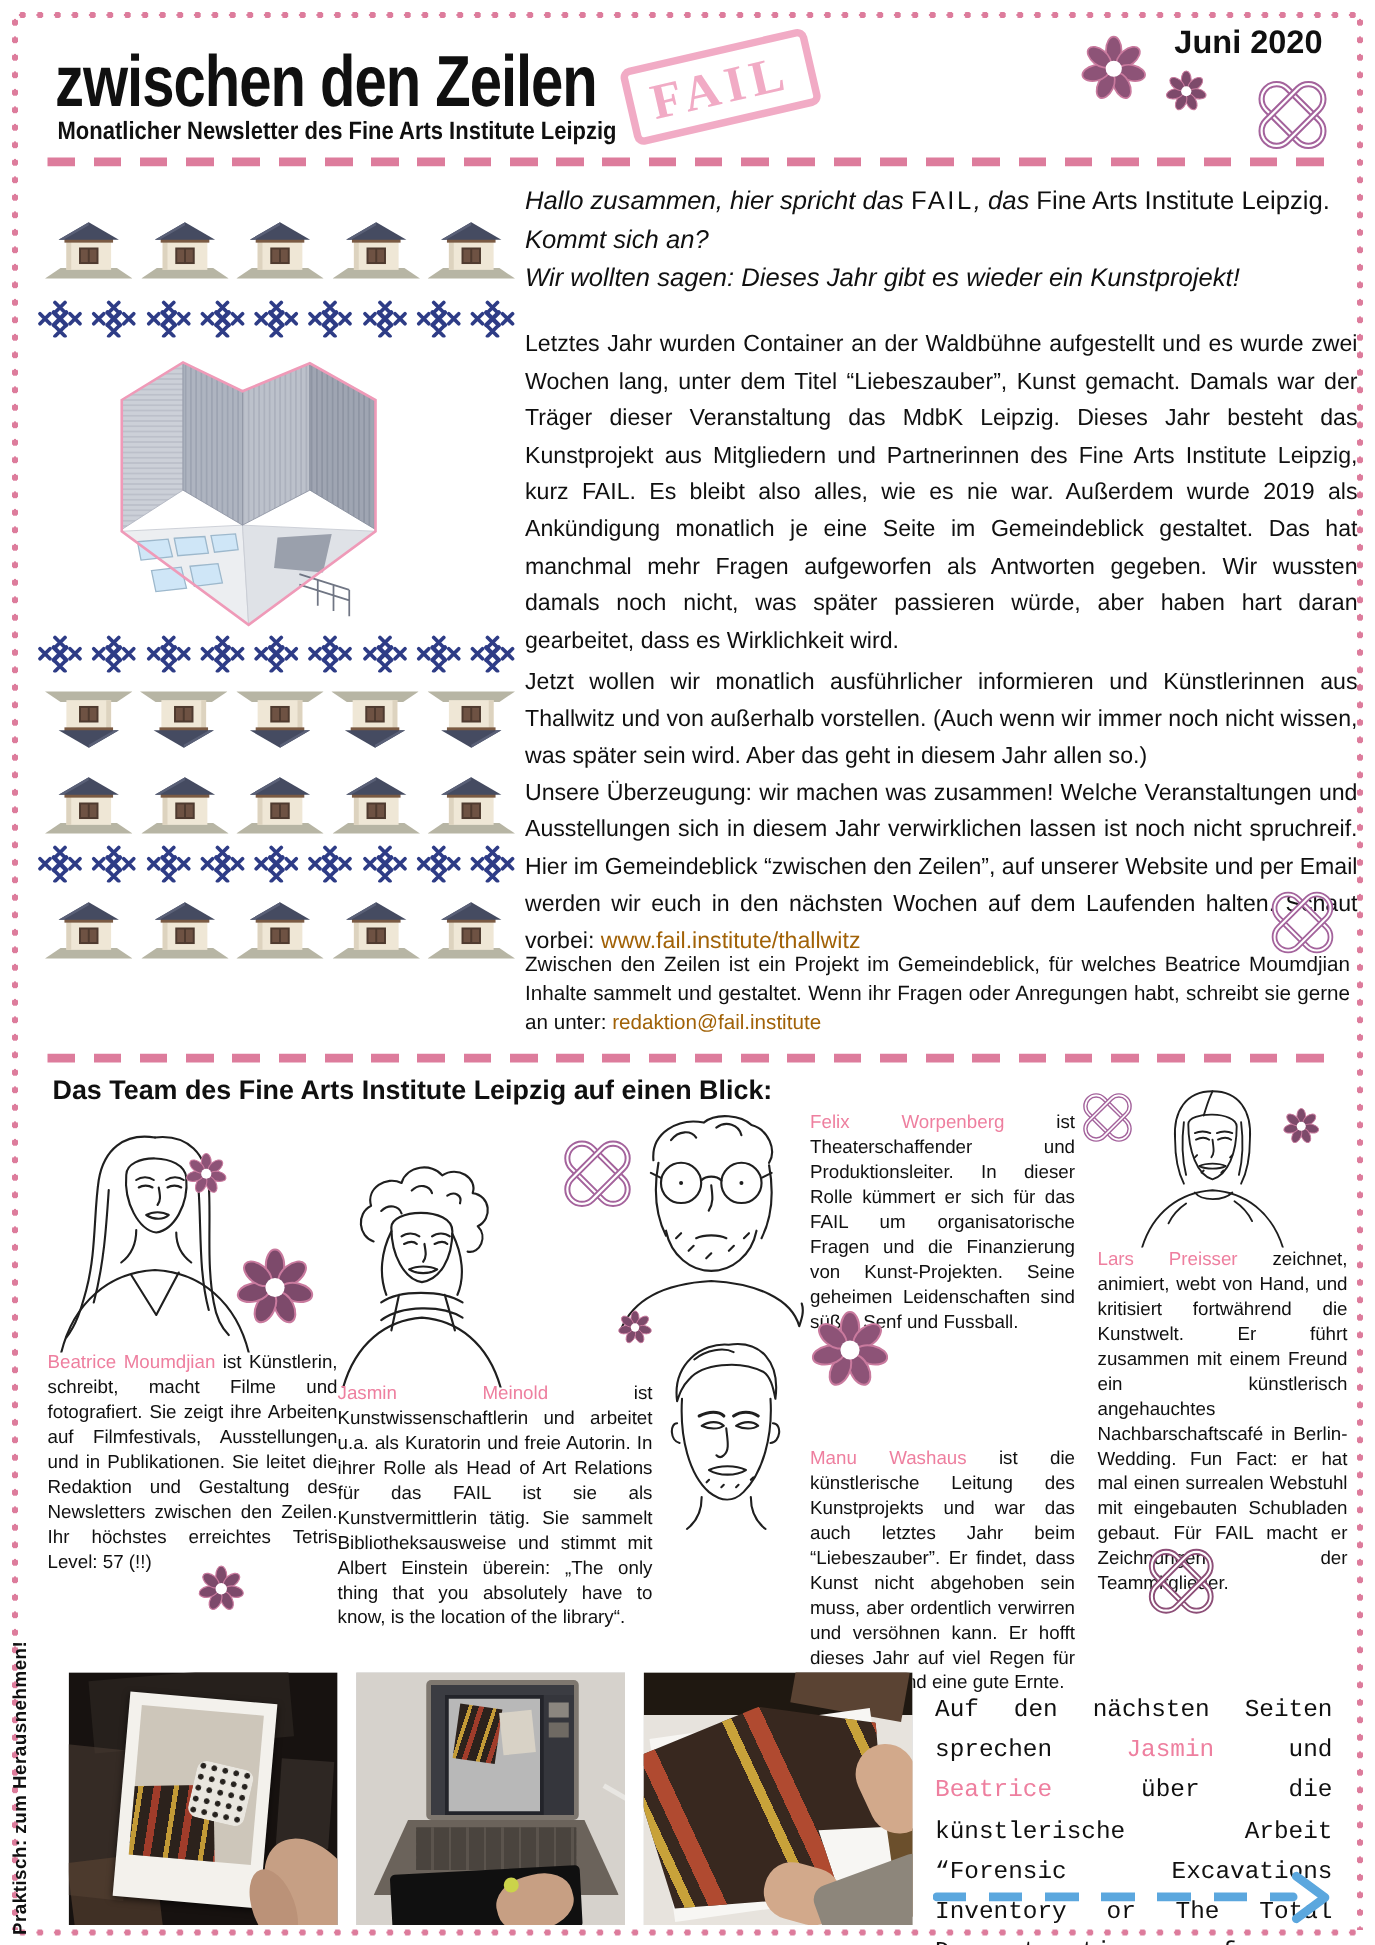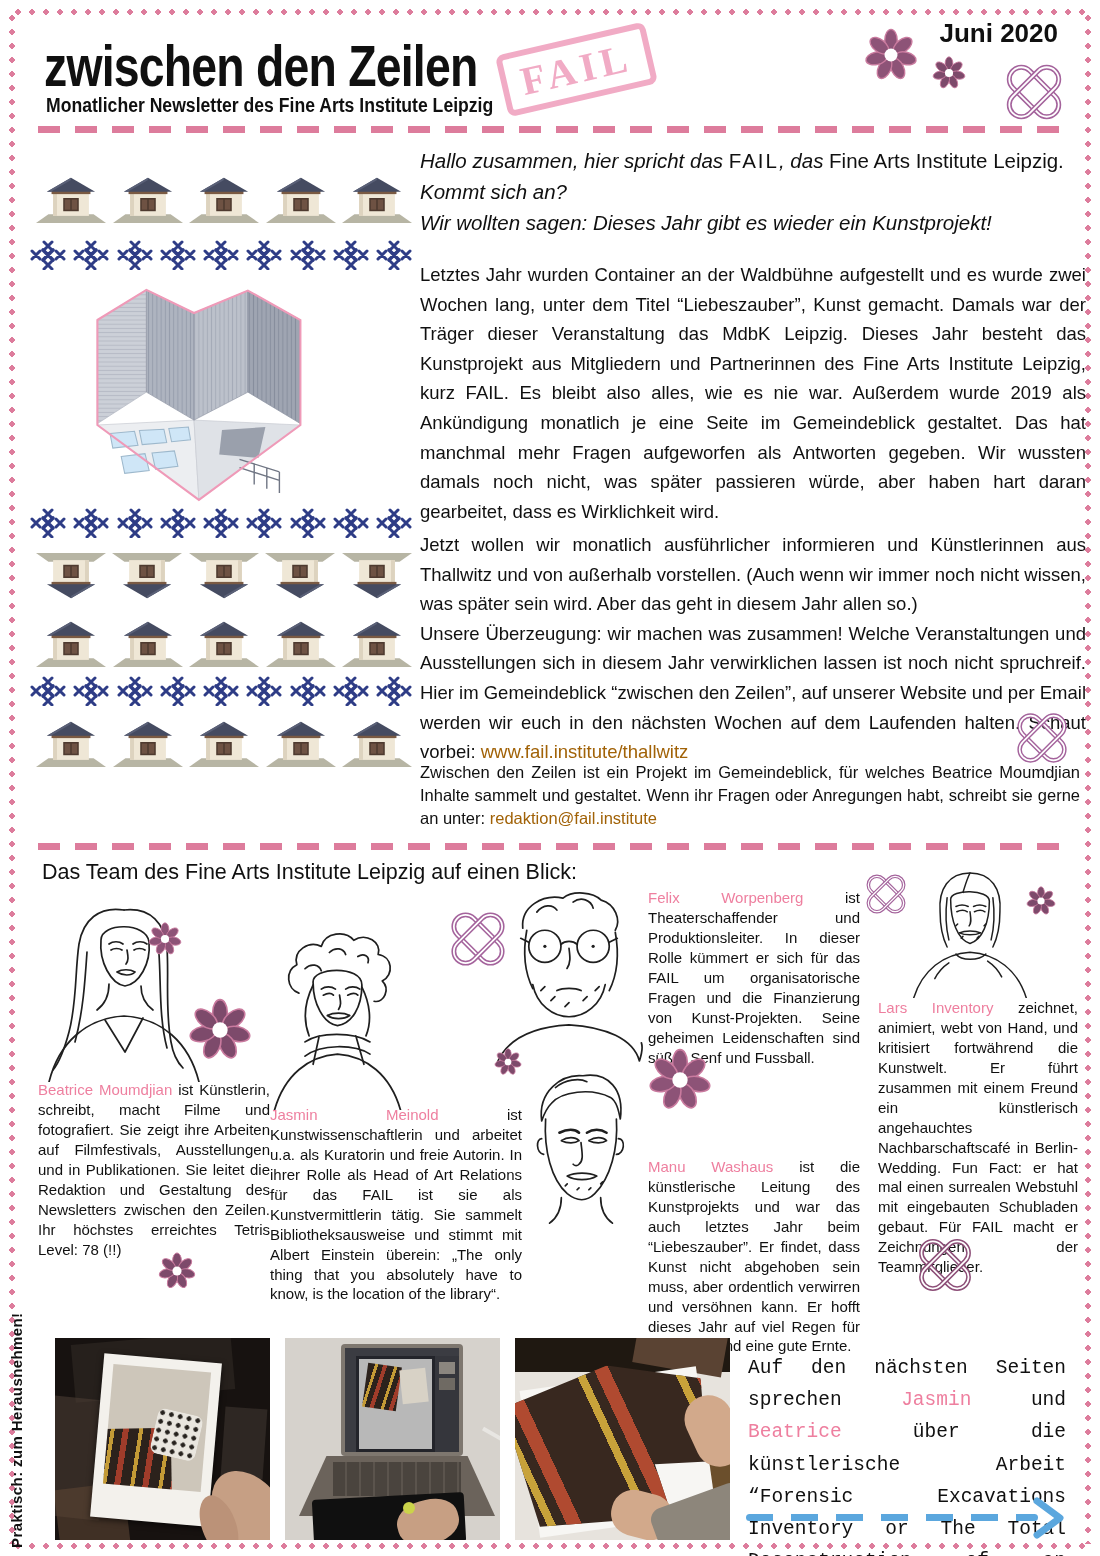--- a/index.html
+++ b/index.html
@@ -19,21 +19,21 @@
          transform:rotate(-13deg);opacity:.9;}
   
   .col{position:absolute;left:420px;width:666px;text-align:justify;}
   .intro p{margin:0;font-size:20.5px;line-height:1.5;font-weight:500;}
   .it{font-style:italic;}
   .fail-word{letter-spacing:2px;}
   .para{margin:0;font-size:18.5px;line-height:1.6;}
   .smallprint{margin:0;font-size:16.5px;line-height:1.38;font-weight:500;}
   .link{color:#a16207;text-decoration:none;cursor:pointer;}
   
-  .team-heading{font-size:21.5px;font-weight:400;}
+  .team-heading{font-size:21.5px;font-weight:700;}
   .bio{position:absolute;font-size:15px;line-height:1.33;text-align:justify;}
   .member-name{color:#ee7f9f;}
   .pink{color:#ee7f9f;}
   .sketch{stroke:#1f1f1f;fill:none;stroke-width:1.7;stroke-linecap:round;stroke-linejoin:round;}
   
   .vnote{position:absolute;writing-mode:vertical-rl;transform:rotate(180deg);font-size:15px;font-weight:700;letter-spacing:.4px;}
   .photo{position:absolute;top:1338px;width:215px;height:202px;overflow:hidden;background:#ccc;}
   .footer-text{position:absolute;font-size:19.5px;line-height:1.65;text-align:justify;font-weight:500;font-family:Liberation Mono, monospace;}
   .arrow-line{position:absolute;height:7px;border-radius:4px;background:repeating-linear-gradient(90deg,#5ba7de 0 27px,transparent 27px 45px);}
 </style>
@@ -416,25 +416,25 @@
       <path d="M6,150 C16,118 40,100 70,98 C100,100 124,118 134,150"></path>
       <path d="M54,100 C60,108 80,108 88,100 M30,128 C34,120 40,114 46,110 M106,126 C102,118 96,112 90,108"></path>
     </g>
   </svg>
 
   <svg class="abs" style="left:1026px;top:886px;color:#7d4a6b;" width="30" height="30" viewBox="0 0 40 40">
       <use href="#flower" xlink:href="#flower"></use>
     </svg>
 
   <div class="bio" style="left:878px;top:998px;width:200px;">
-    <span class="member-name">Lars Inventory</span> <span>zeichnet, animiert, webt von Hand, und kritisiert fortwährend die Kunstwelt. Er führt zusammen mit einem Freund ein künstlerisch angehauchtes Nachbarschaftscafé in Berlin-Wedding. Fun Fact: er hat mal einen surrealen Webstuhl mit eingebauten Schubladen gebaut. Für FAIL macht er Zeichnungen der Teammitglieder.</span>
+    <span class="member-name">Lars Preisser</span> <span>zeichnet, animiert, webt von Hand, und kritisiert fortwährend die Kunstwelt. Er führt zusammen mit einem Freund ein künstlerisch angehauchtes Nachbarschaftscafé in Berlin-Wedding. Fun Fact: er hat mal einen surrealen Webstuhl mit eingebauten Schubladen gebaut. Für FAIL macht er Zeichnungen der Teammitglieder.</span>
   </div>
 
   <div class="bio" style="left:38px;top:1080px;width:232px;">
-    <span class="member-name">Beatrice Moumdjian</span> <span>ist Künstlerin, schreibt, macht Filme und fotografiert. Sie zeigt ihre Arbeiten auf Filmfestivals, Ausstellungen und in Publikationen. Sie leitet die Redaktion und Gestaltung des Newsletters zwischen den Zeilen. Ihr höchstes erreichtes Tetris Level: 78 (!!)</span>
+    <span class="member-name">Beatrice Moumdjian</span> <span>ist Künstlerin, schreibt, macht Filme und fotografiert. Sie zeigt ihre Arbeiten auf Filmfestivals, Ausstellungen und in Publikationen. Sie leitet die Redaktion und Gestaltung des Newsletters zwischen den Zeilen. Ihr höchstes erreichtes Tetris Level: 57 (!!)</span>
   </div>
 
   <div class="bio" style="left:270px;top:1105px;width:252px;">
     <span class="member-name">Jasmin Meinold</span> <span>ist Kunstwissenschaftlerin und arbeitet u.a. als Kuratorin und freie Autorin. In ihrer Rolle als Head of Art Relations für das FAIL ist sie als Kunstvermittlerin tätig. Sie sammelt Bibliotheksausweise und stimmt mit Albert Einstein überein: „The only thing that you absolutely have to know, is the location of the library“.</span>
   </div>
 
   <svg class="abs" style="left:494px;top:1048px;color:#7d4a6b;" width="28" height="28" viewBox="0 0 40 40">
       <use href="#flower" xlink:href="#flower"></use>
     </svg>
 

